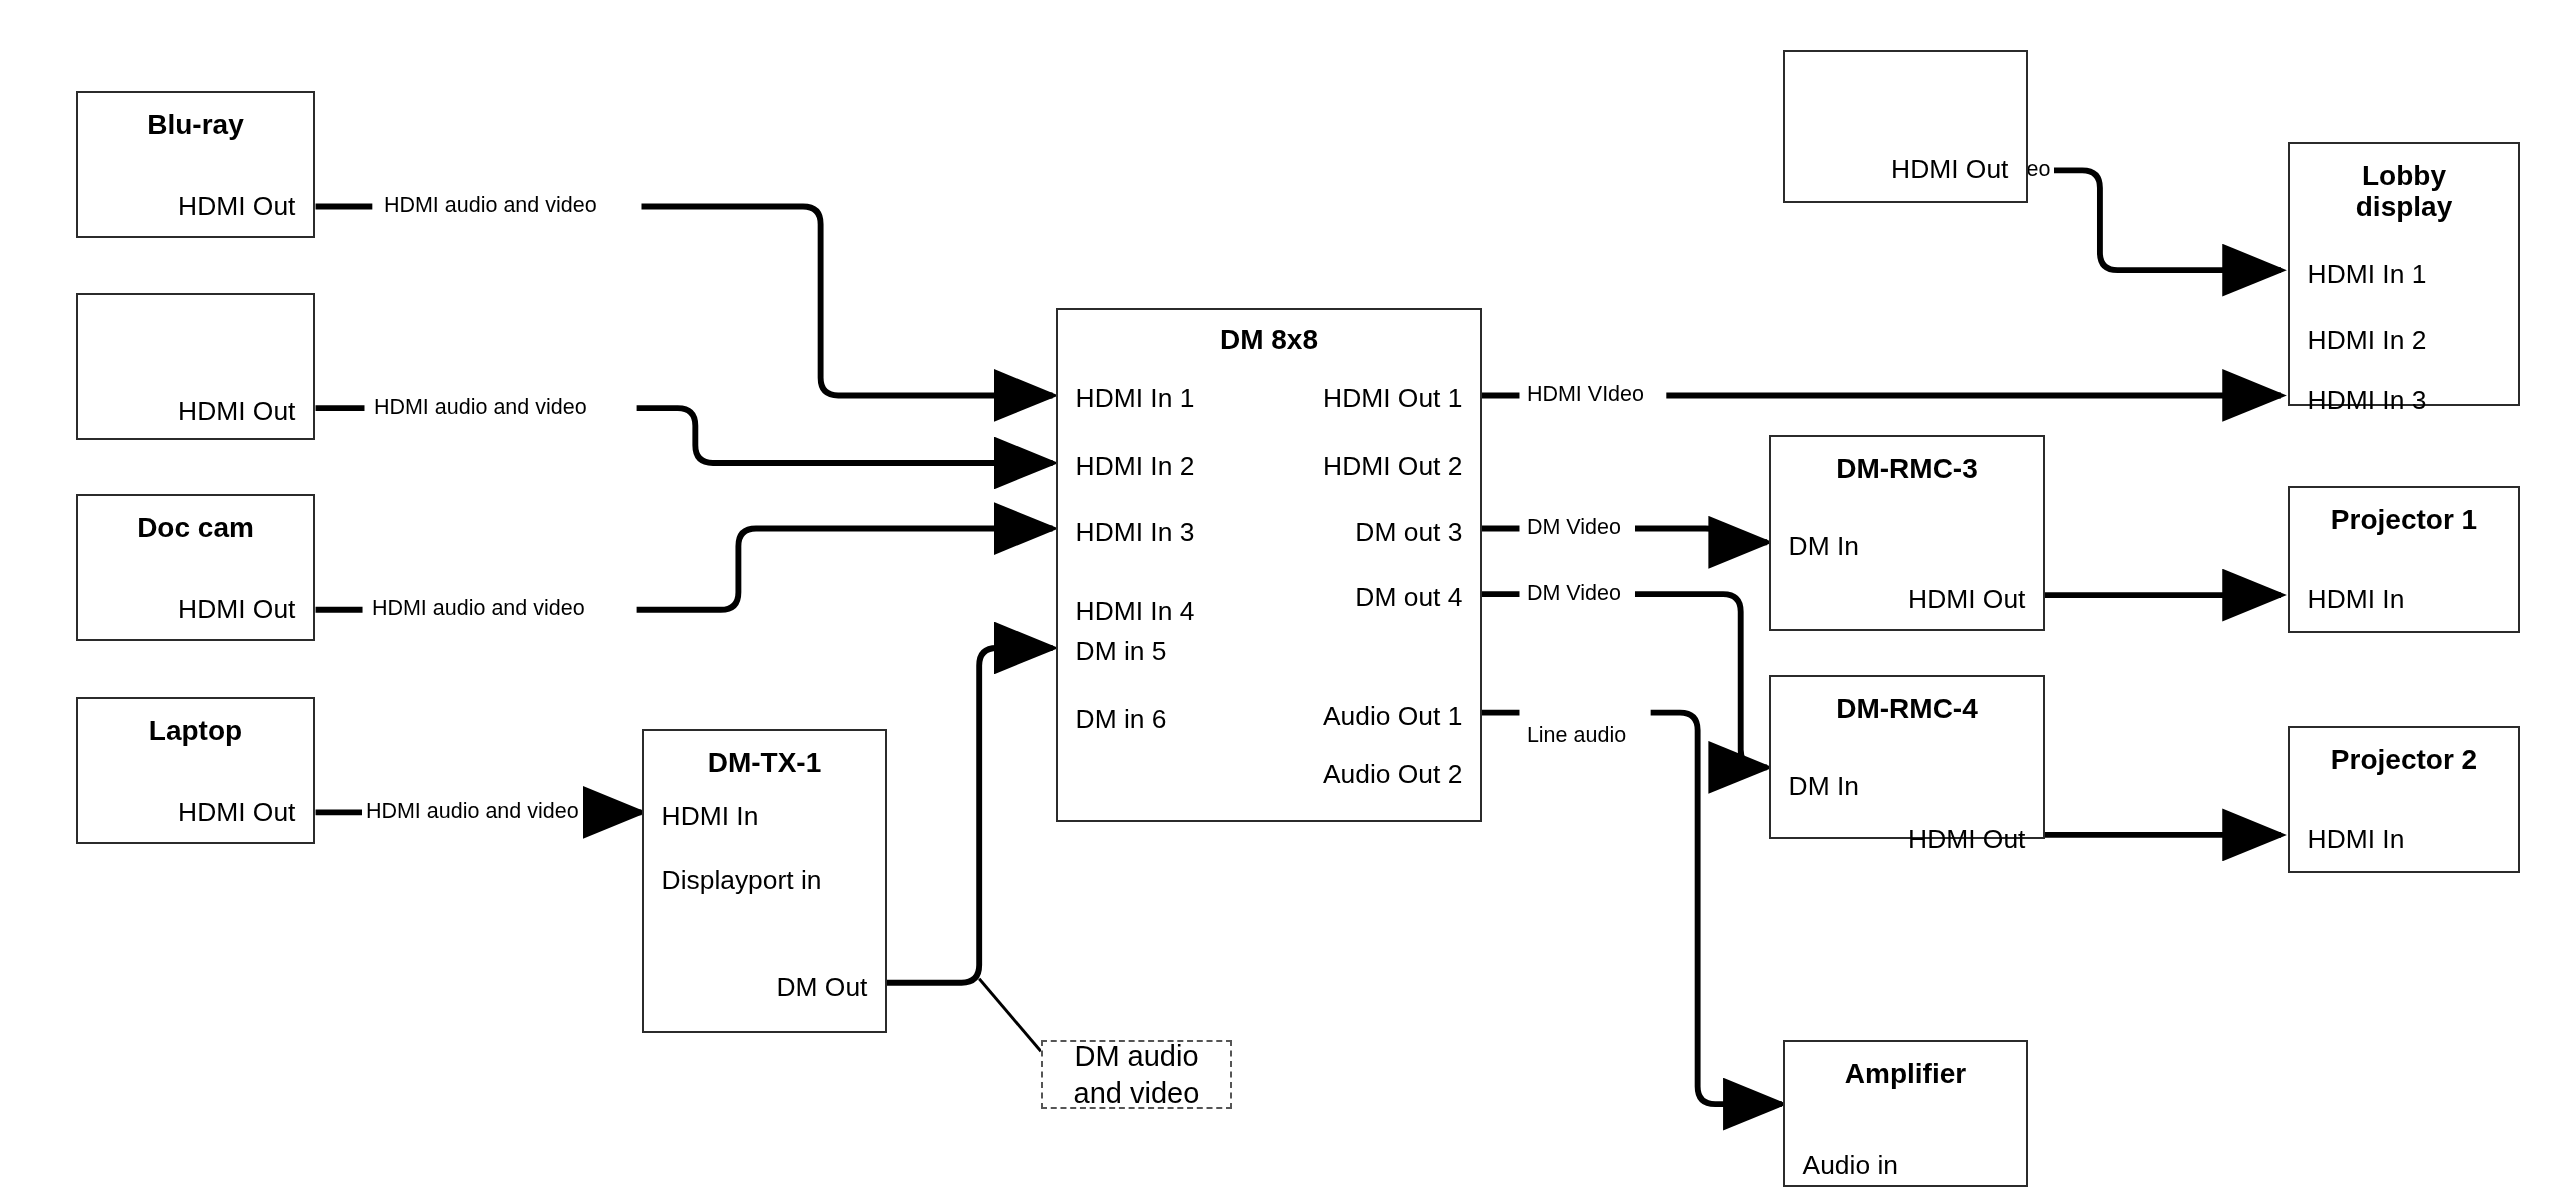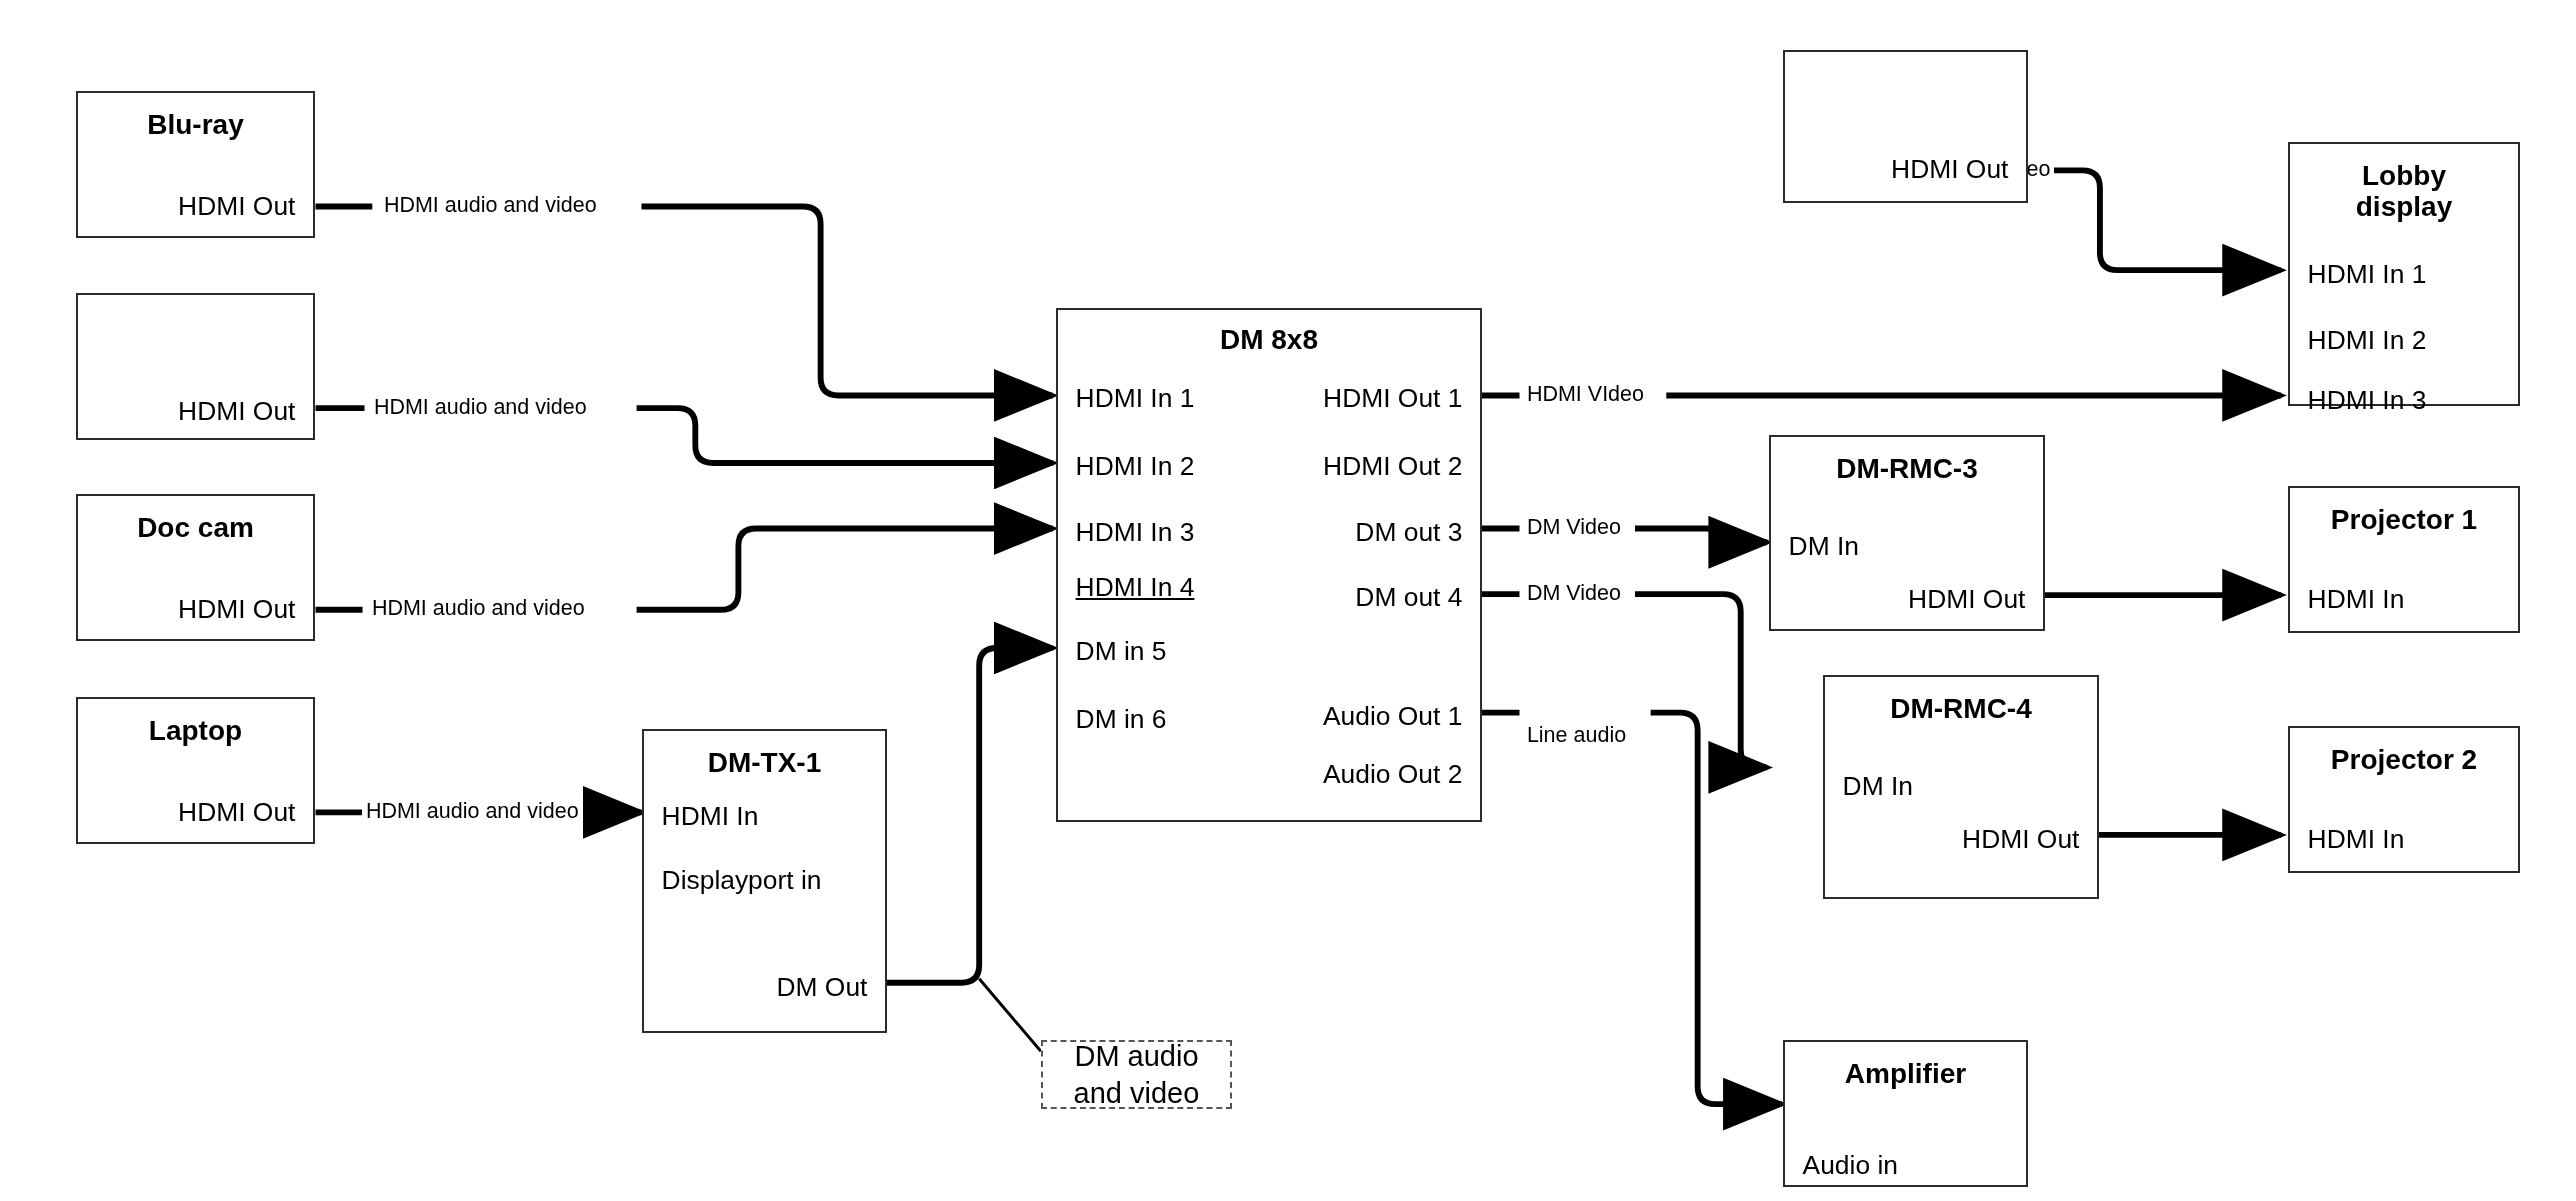--- a/index.html
+++ b/index.html
@@ -150,21 +150,21 @@
     <div class="port left" style="top:136px;">Displayport in</div>
     <div class="port right" style="top:243px;">DM Out</div>
   </div>
 
   <div class="node" style="left:1056px;top:308px;width:426px;height:514px;">
     <div class="node-title" style="top:13.7px;">DM 8x8</div>
 
     <div class="port left" style="top:75px;">HDMI In 1</div>
     <div class="port left" style="top:143px;">HDMI In 2</div>
     <div class="port left" style="top:209px;">HDMI In 3</div>
-    <div class="port left" style="top:264px;text-decoration:underline;">HDMI In 4</div>
+    <div class="port left" style="top:288px;">HDMI In 4</div>
     <div class="port left" style="top:328px;">DM in 5</div>
     <div class="port left" style="top:396px;">DM in 6</div>
 
     <div class="port right" style="top:75px;">HDMI Out 1</div>
     <div class="port right" style="top:143px;">HDMI Out 2</div>
     <div class="port right" style="top:209px;">DM out 3</div>
     <div class="port right" style="top:274px;">DM out 4</div>
     <div class="port right" style="top:393px;">Audio Out 1</div>
     <div class="port right" style="top:451px;">Audio Out 2</div>
   </div>
@@ -180,21 +180,21 @@
     <div class="port left" style="top:183px;">HDMI In 2</div>
     <div class="port left" style="top:243px;">HDMI In 3</div>
   </div>
 
   <div class="node" style="left:1769px;top:435px;width:276px;height:196px;">
     <div class="node-title" style="top:15.7px;">DM-RMC-3</div>
     <div class="port left" style="top:96px;">DM In</div>
     <div class="port right" style="top:149px;">HDMI Out</div>
   </div>
 
-  <div class="node" style="left:1823px;top:675px;width:276px;height:224px;">
+  <div class="node" style="left:1769px;top:675px;width:276px;height:164px;">
     <div class="node-title" style="top:15.7px;">DM-RMC-4</div>
     <div class="port left" style="top:96px;">DM In</div>
     <div class="port right" style="top:149px;">HDMI Out</div>
   </div>
 
   <div class="node" style="left:2288px;top:486px;width:232px;height:147px;">
     <div class="node-title" style="top:15.7px;">Projector 1</div>
     <div class="port left" style="top:98px;">HDMI In</div>
   </div>
 

